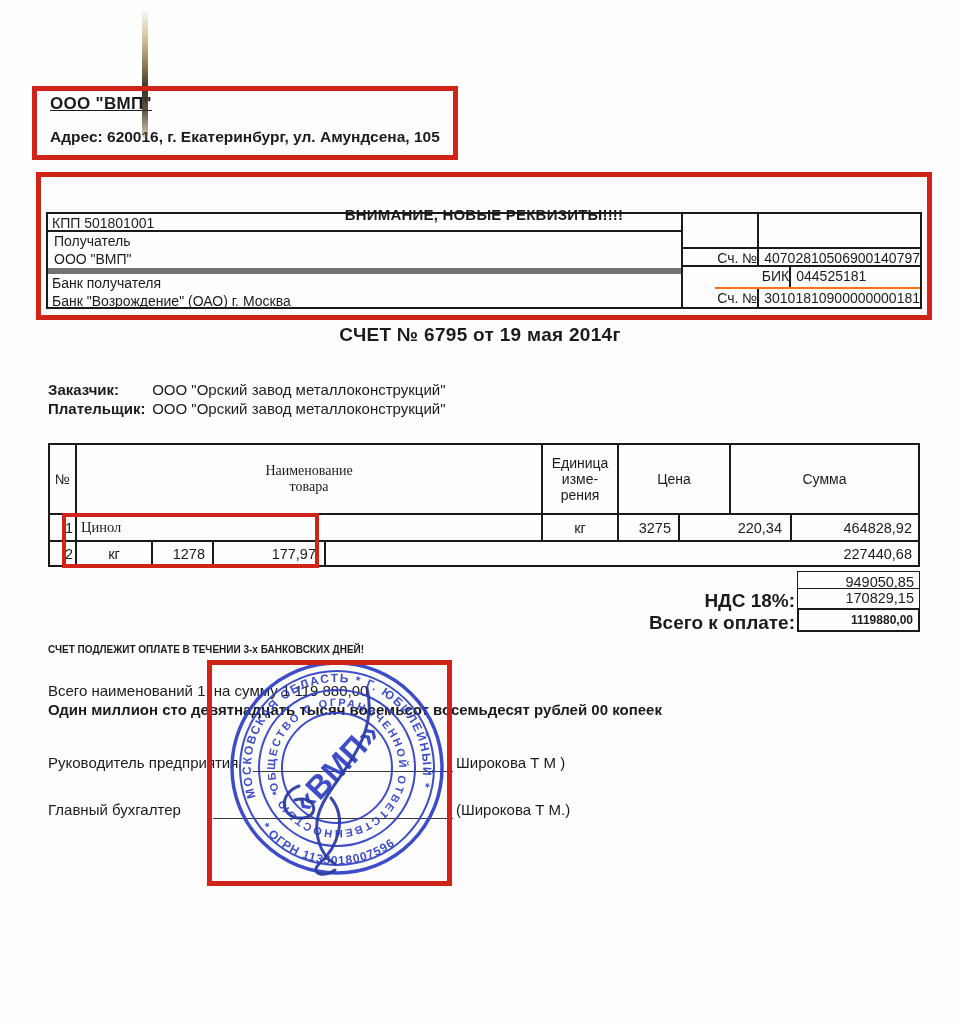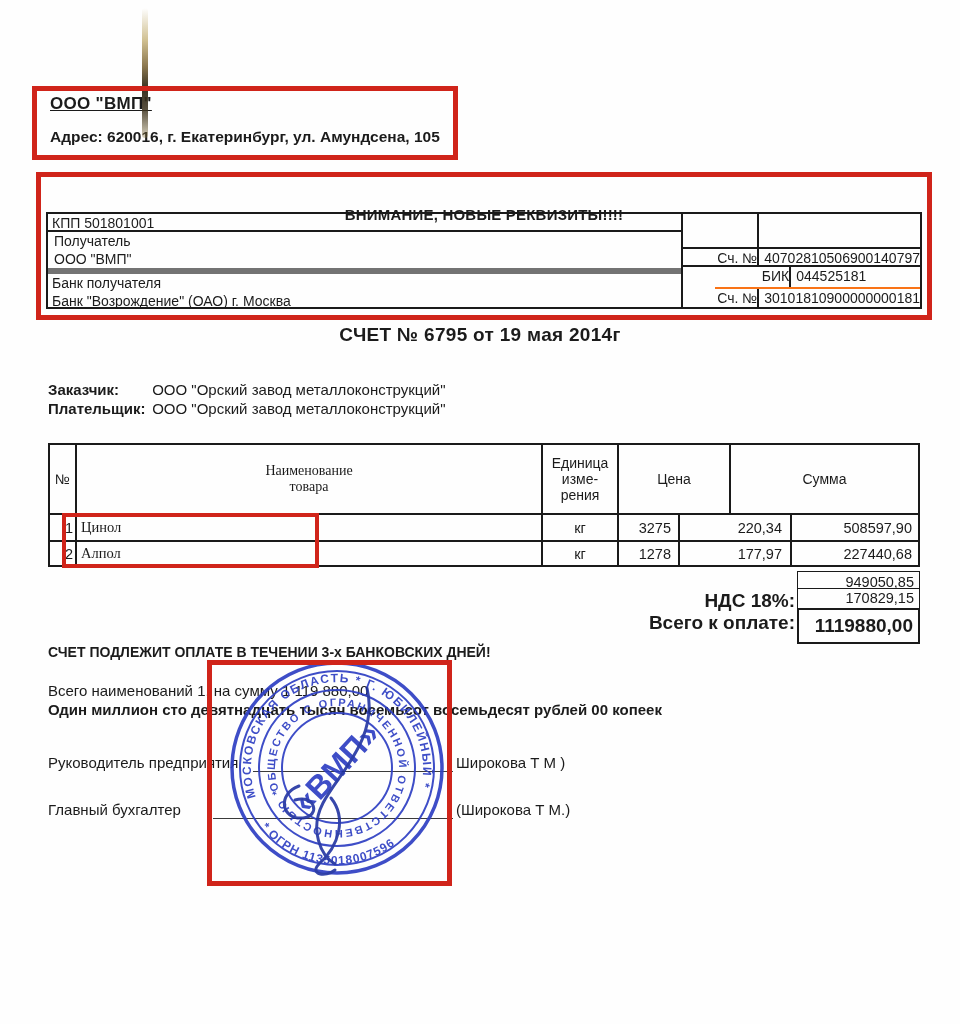--- a/index.html
+++ b/index.html
@@ -77,27 +77,27 @@
   .itrow .c-unit { justify-content:center; }
   .itrow .c-qty  { justify-content:flex-end; padding-right:7px;padding-left:16px; }
   .itrow .c-price{ justify-content:flex-end; padding-right:8px; }
   .itrow .c-sum  { justify-content:flex-end; padding-right:6px; }
 
   
   .totbox { position:absolute; left:797px; width:123px; height:21px; border:1.5px solid #1a1a1a;
             font-size:14.5px; display:flex; align-items:center; justify-content:flex-end; padding-right:5px; background:#fefefe; }
   .tot-sub   { top:571px; }
   .tot-vat   { top:587.5px; }
-  .tot-total { top:608px; height:36px; border-width:2px; font-weight:bold; font-size:19px; }
+  .tot-total { top:608px; height:24px; border-width:2px; font-weight:bold; font-size:12px; }
   .totlabel { position:absolute; width:240px; text-align:right; font-size:19px; font-weight:bold; }
   .lab-vat   { left:555px; top:590px; }
   .lab-total { left:555px; top:612px; }
 
   
-  .pay-notice { left:48px; top:644px; font-size:14px; font-weight:bold; }
+  .pay-notice { left:48px; top:644px; font-size:10px; font-weight:bold; }
   .count-line { left:48px; top:682px; font-size:15px; z-index:1; }
   .amount-words { left:48px; top:701px; font-size:15px; font-weight:bold; z-index:1; }
 
   .sig-label { font-size:15px; }
   .sig-line { position:absolute; border-bottom:1.5px solid #3a3a3a; height:1px; z-index:1; }
   .sig1-label { left:48px; top:754px; }
   .sig1-line  { left:253px; top:771px; width:200px; }
   .sig1-name  { left:456px; top:754px; font-size:15px; }
   .sig2-label { left:48px; top:801px; }
   .sig2-line  { left:213px; top:818px; width:240px; }
@@ -172,25 +172,24 @@
 рения</div>
       <div class="c c-price">Цена</div>
       <div class="c c-sum">Сумма</div>
     </div>
     <div class="itrow">
       <div class="c c-num">1</div>
       <div class="c c-name">Цинол</div>
       <div class="c c-unit">кг</div>
       <div class="c c-qty">3275</div>
       <div class="c c-price">220,34</div>
-      <div class="c c-sum">508597,90</div>
+      <div class="c c-sum">464828,92</div>
     </div>
     <div class="itrow">
       <div class="c c-num">2</div>
-      <div class="c c-name">Алпол</div>
       <div class="c c-unit">кг</div>
       <div class="c c-qty">1278</div>
       <div class="c c-price">177,97</div>
       <div class="c c-sum">227440,68</div>
     </div>
   </div>
 
   <div class="totbox tot-sub">949050,85</div>
   <div class="totlabel lab-vat">НДС 18%:</div>
   <div class="totbox tot-vat">170829,15</div>

